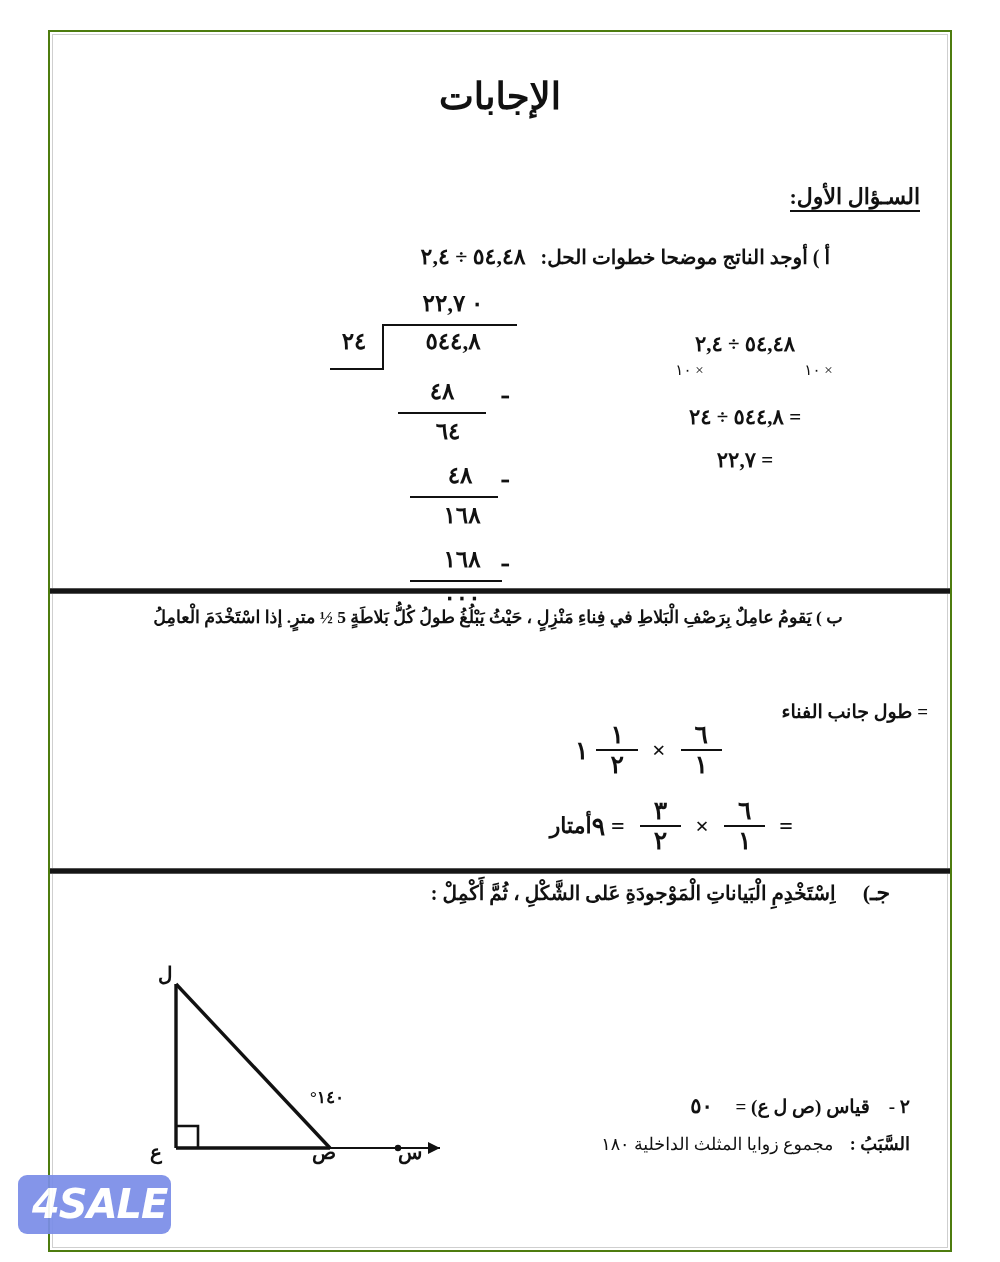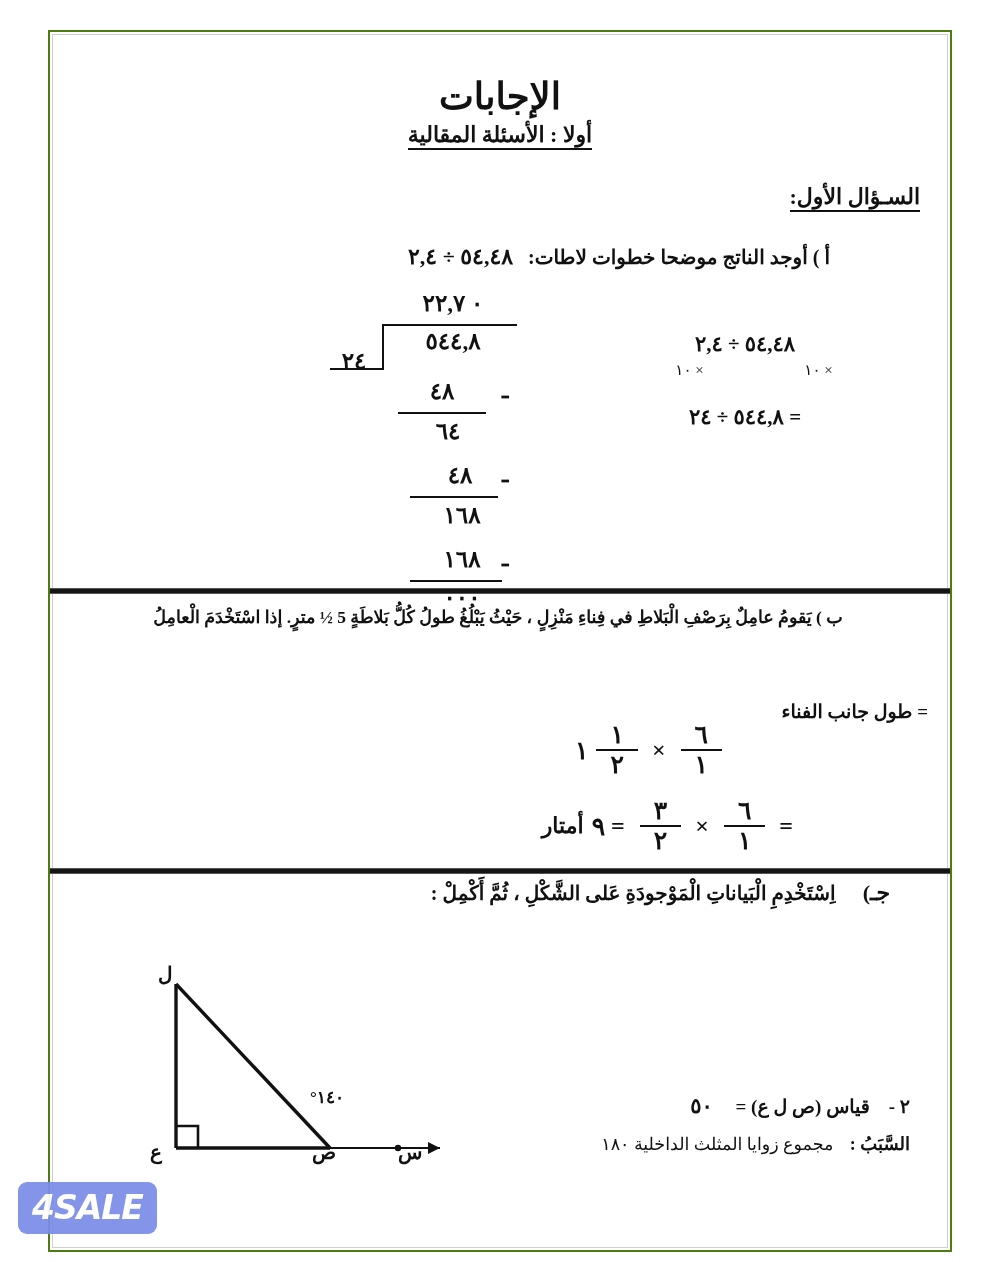--- a/index.html
+++ b/index.html
@@ -116,21 +116,20 @@
     top: 0;
     width: 130px;
     text-align: center;
   }
   .ld-divisor {
     position: absolute;
     left: 0;
     top: 38px;
     width: 48px;
     text-align: center;
-    margin-top: 20px;
   }
   .ld-bracket {
     position: absolute;
     left: 52px;
     top: 34px;
     width: 135px;
     height: 45px;
     border-left: 2px solid #111;
     border-top: 2px solid #111;
     box-sizing: border-box;
@@ -232,21 +231,21 @@
     line-height: 1.05;
   }
   .frac .num { padding: 0 14px 1px 14px; }
   .frac .bar {
     width: 100%;
     border-top: 2.5px solid #111;
   }
   .frac .den { padding: 1px 14px 0 14px; }
   .op { margin: 0 6px; font-size: 24px; }
   .whole { margin-left: 4px; }
-  .unit { margin-right: 8px; font-size: 22px; }
+  .unit { font-size: 22px; }
 
   
   #part-c-prompt {
     position: absolute;
     top: 848px;
     right: 60px;
     font-size: 20px;
     font-weight: bold;
     white-space: nowrap;
   }
@@ -307,48 +306,45 @@
     font-weight: bold;
   }
 
   
   #watermark {
     position: absolute;
     left: 18px;
     bottom: 28px;
     background: #7b8ee8;
     border-radius: 9px;
-    padding: 6px 14px 7px 14px;
+    padding: 6px 4px 7px 14px;
     color: #ffffff;
     font-family: "DejaVu Sans", sans-serif;
-    font-size: 33px;
+    font-size: 40px;
     font-weight: bold;
     font-style: italic;
     letter-spacing: -1px;
     opacity: 0.93;
     direction: ltr;
   }
 </style>
 </head>
 <body>
 
 <div id="page-frame">
 
   <h1 id="doc-title">الإجابات</h1>
 
-  <div id="section-heading">
-    <span class="u">أولا : الأسئلة المقالية</span>
-  </div>
 
   <div id="q1-title">
     <span class="u">السـؤال الأول:</span>
   </div>
 
   <div id="part-a-prompt">
-    <span>أ ) أوجد الناتج موضحا خطوات لاطات:</span>
+    <span>أ ) أوجد الناتج موضحا خطوات الحل:</span>
     <span class="expr">٥٤,٤٨   ÷   ٢,٤</span>
   </div>
 
   <div id="long-division">
     <div class="ld-row" style="height:0">
       <div class="ld-quotient">٠ ٢٢,٧</div>
       <div class="ld-divisor">٢٤</div>
       <div class="ld-bracket"></div>
       <div class="ld-underbar"></div>
       <div class="ld-dividend">٥٤٤,٨</div>
@@ -373,20 +369,21 @@
     </div>
   </div>
 
   <div id="division-steps">
     <div class="step-line">٥٤,٤٨ ÷ ٢,٤</div>
     <div class="multipliers">
       <span>× ١٠</span>
       <span>× ١٠</span>
     </div>
     <div class="eq-line">= ٥٤٤,٨ ÷ ٢٤</div>
+    <div class="eq-line">= ٢٢,٧</div>
   </div>
 
   <div class="divider" id="divider-1"></div>
 
   <div id="part-b-prompt">
     <div>ب ) يَقومُ عامِلٌ بِرَصْفِ الْبَلاطِ في فِناءِ مَنْزِلٍ ، حَيْثُ يَبْلُغُ طولُ كُلُّ بَلاطَةٍ 5 ½ مترٍ. إذا اسْتَخْدَمَ الْعامِلُ</div>
   </div>
 
   <div id="part-b-work">
     <div id="part-b-label">= طول جانب الفناء</div>

